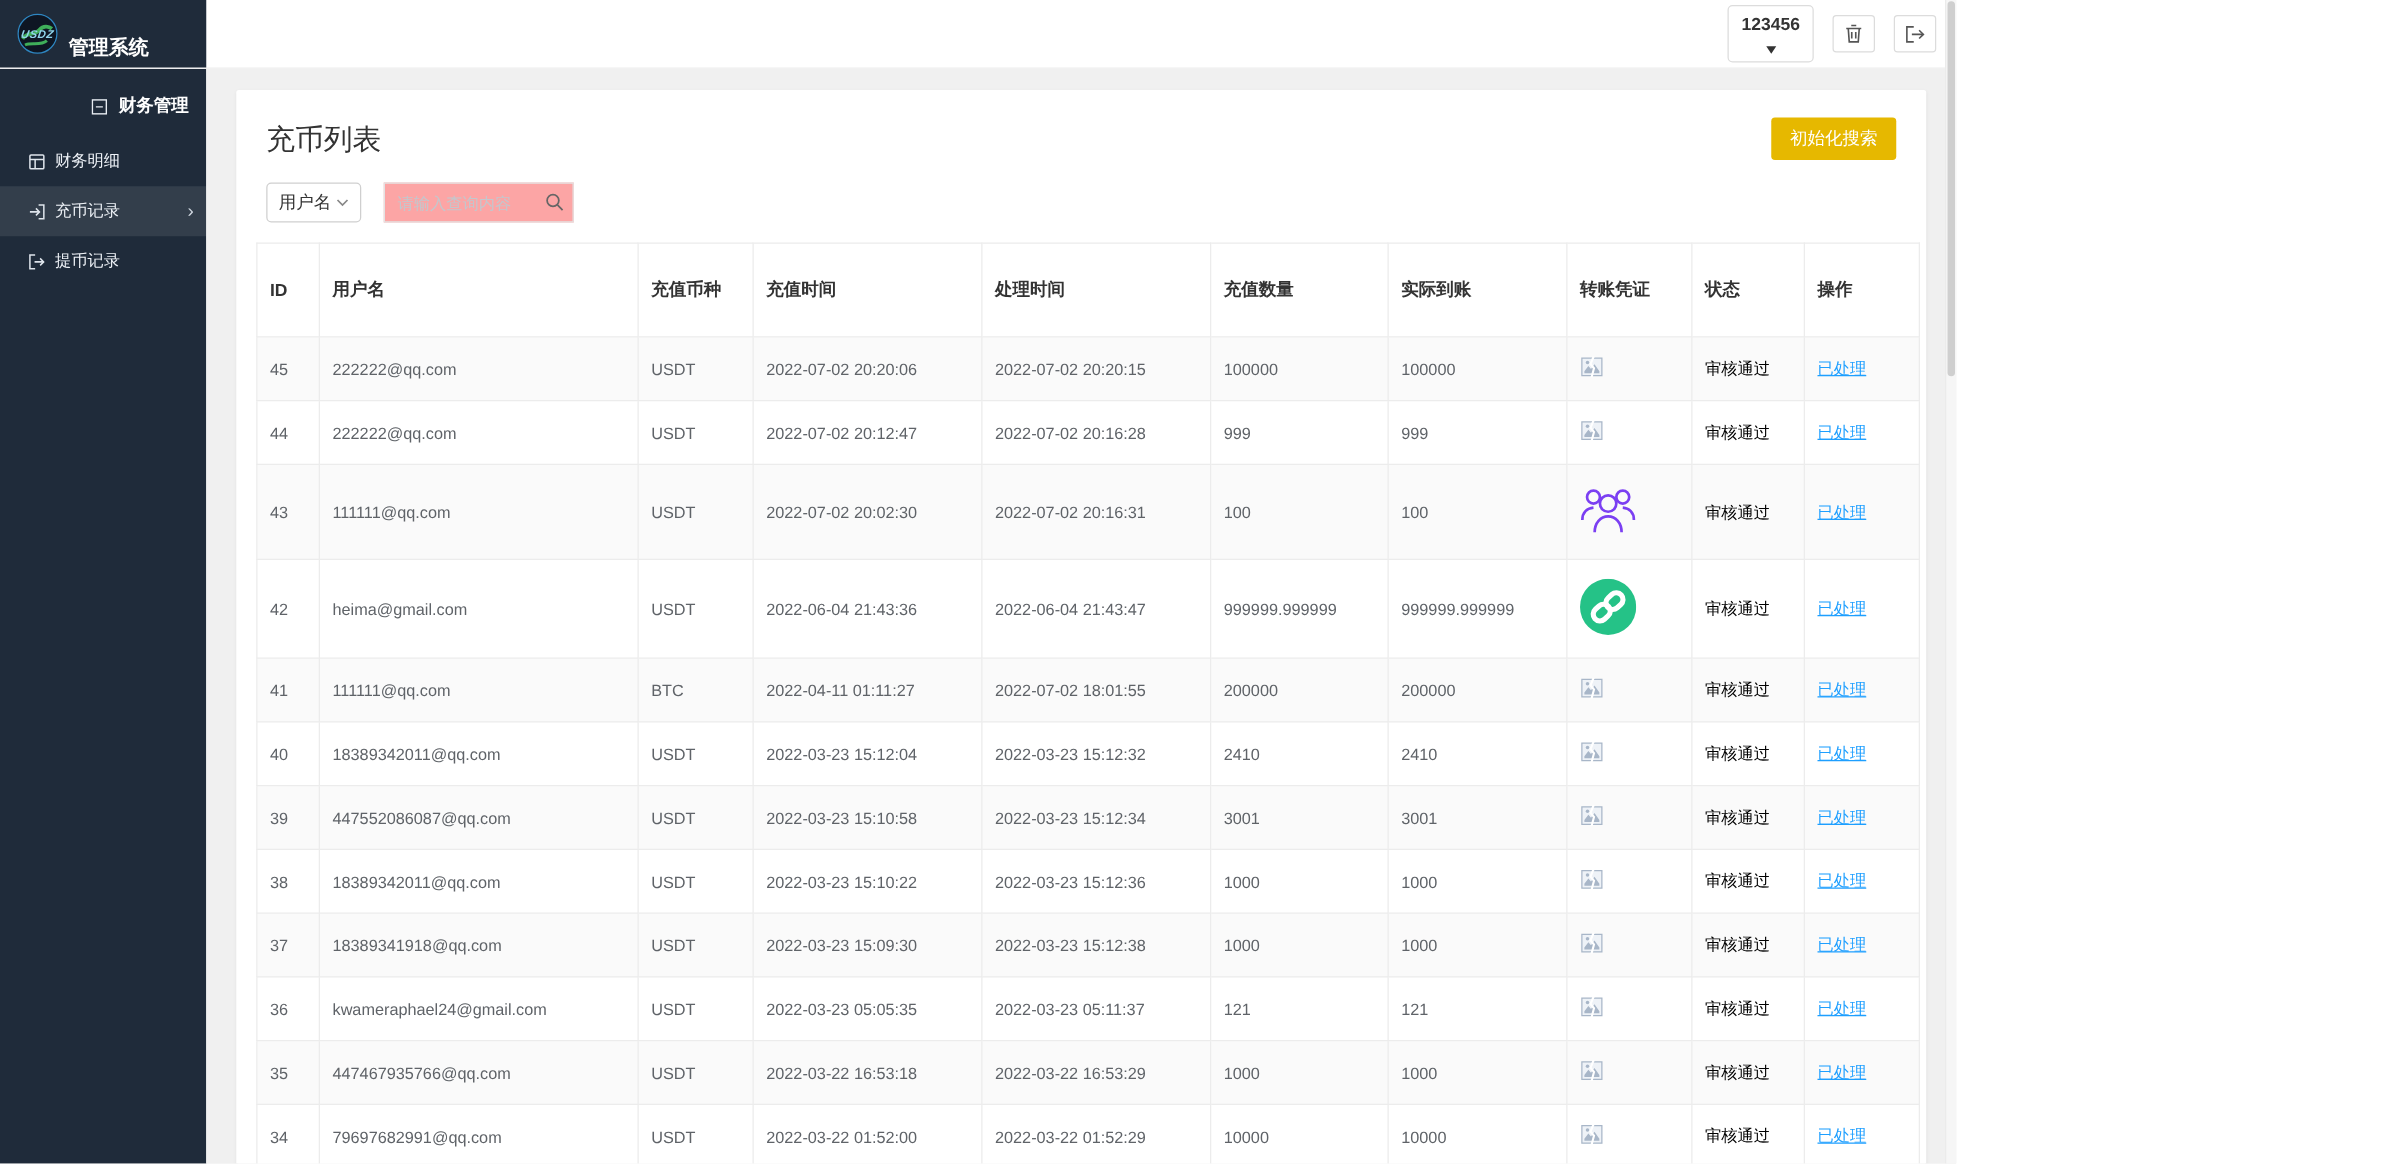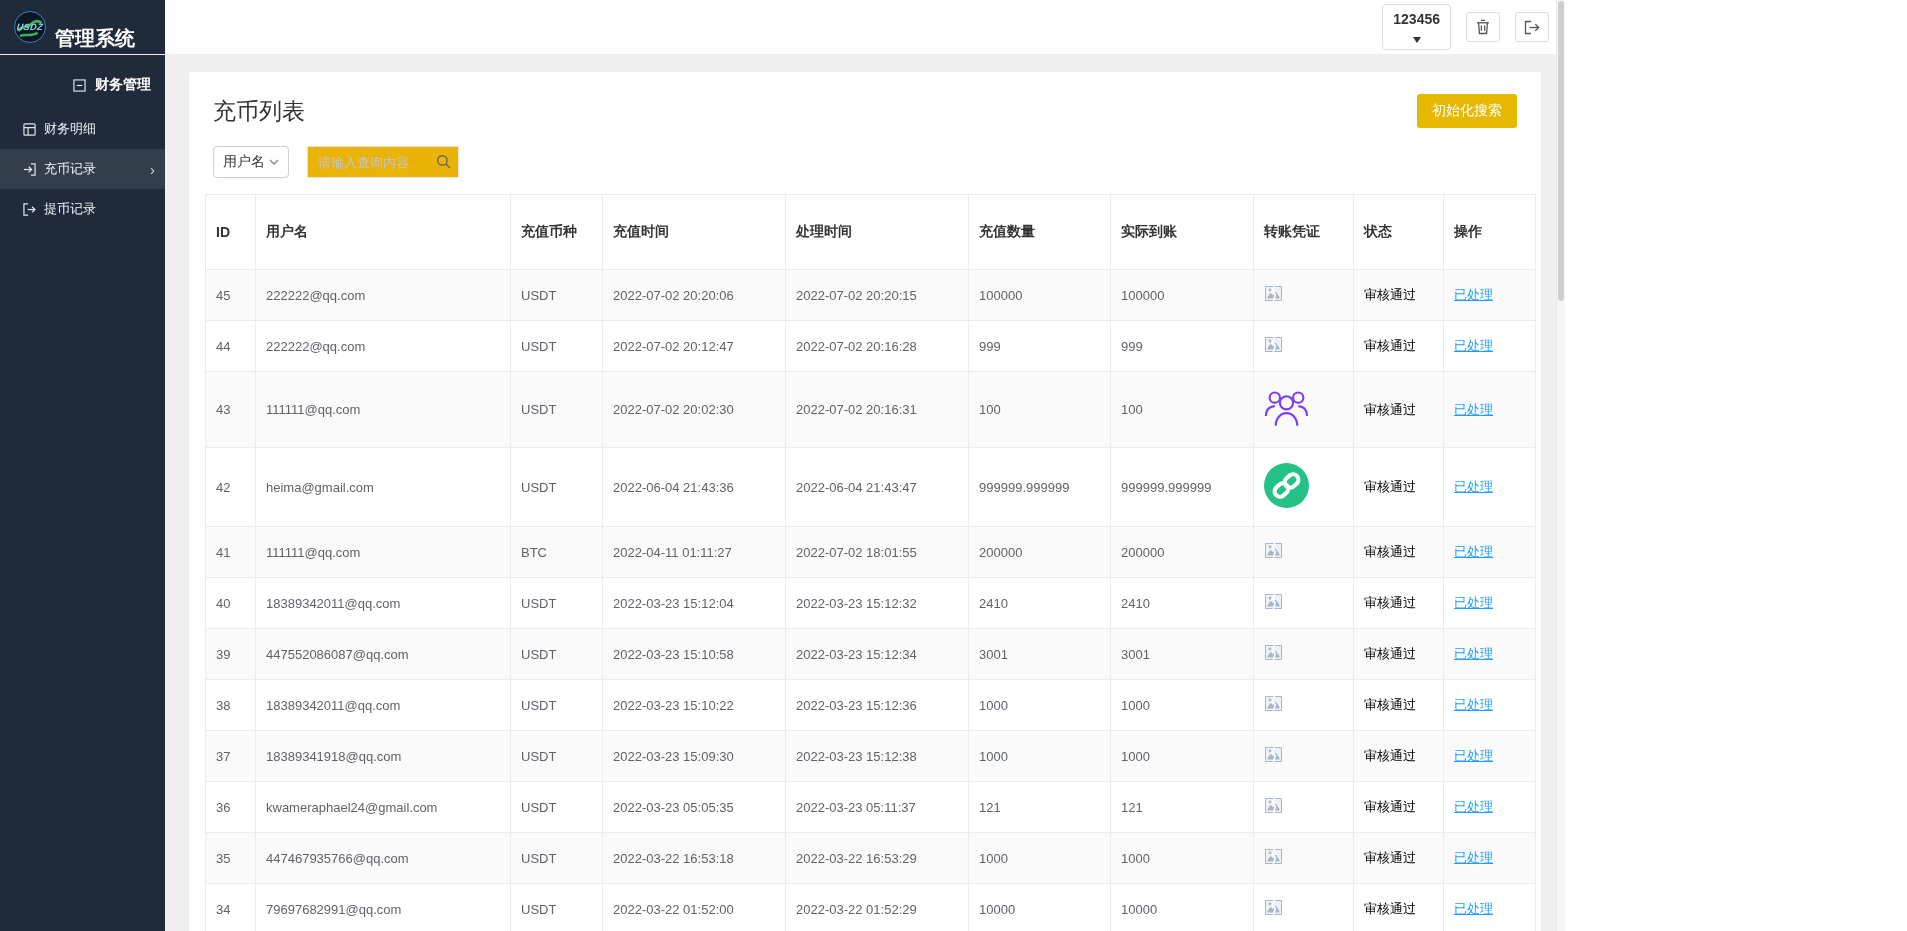--- a/index.html
+++ b/index.html
@@ -10,21 +10,21 @@
     background:#ffffff;
     font-family:"Liberation Sans","DejaVu Sans",sans-serif;
   }
   .viewport { position:relative; width:1565px; height:931px; background:#f0f0f0; overflow:hidden; }
 
   
   .topbar { position:absolute; top:0; left:0; width:100%; height:55px; background:#fff; display:flex; align-items:stretch; z-index:3; border-bottom:1px solid #ededed; }
   .logo { width:165px; flex:none; background:#1f2b3a; display:flex; align-items:center; gap:8px; padding-left:13px; }
   .globe { position:relative; width:34px; height:34px; flex:none; }
   .globe-text { position:absolute; left:50%; top:50%; transform:translate(-50%,-50%) skewX(-8deg); font-size:9px; font-weight:bold; font-style:italic; color:#8fd4ea; letter-spacing:.5px; }
-  .brand-title { color:#fff; font-size:20px; font-weight:bold; white-space:nowrap;margin-top:23px; }
+  .brand-title { color:#fff; font-size:16px; font-weight:bold; white-space:nowrap;margin-top:23px; }
   .topnav { display:flex; align-items:stretch; margin-left:13px; }
   .nav-item { display:flex; align-items:center; padding:0 22px; font-size:15px; color:#333; cursor:pointer; white-space:nowrap; }
   .nav-item.active { background:#5677b9; color:#fff; }
   .top-right { margin-left:auto; display:flex; align-items:center; gap:15px; padding-right:16px; }
   .user-select { display:flex; align-items:center; gap:10px; border:1px solid #dcdcdc; border-radius:4px; padding:6px 10px; font-size:14px; font-weight:600; color:#333; cursor:pointer; background:#fff;flex-direction:column; }
   .caret-down { width:0; height:0; border-left:4.5px solid transparent; border-right:4.5px solid transparent; border-top:6px solid #333; }
   .icon-btn { width:34px; height:30px; border:1px solid #dcdcdc; border-radius:3px; background:#fff; display:flex; align-items:center; justify-content:center; cursor:pointer; padding:0; }
 
   
   .layout { position:absolute; top:55px; left:0; width:100%; height:876px; display:flex; }
@@ -37,21 +37,21 @@
 
   .content { flex:1; background:#f0f0f0; padding:17px 24px 0; overflow:hidden; }
   .card { background:#fff; border-radius:2px; box-shadow:0 1px 3px rgba(0,0,0,.06); padding:16px; min-height:100%; }
   .card-head { display:flex; justify-content:space-between; align-items:center; padding:6px 8px 16px; }
   .card-title { margin:0; font-size:23px; font-weight:400; color:#333; }
   .btn-warm { background:#e6b800; color:#fff; border:none; border-radius:3px; padding:8px 15px; font-size:14px; cursor:pointer; white-space:nowrap;margin-left:20px; }
 
   .filters { display:flex; align-items:center; gap:18px; margin:2px 8px 16px; }
   .select { display:flex; align-items:center; justify-content:space-between; width:76px; height:32px; border:1px solid #cfcfcf; border-radius:4px; padding:0 9px; font-size:14px; color:#333; cursor:pointer; background:#fff; }
   .search-box { position:relative; }
-  .search-input { width:152px; height:32px; border:1px solid #e3e3e3; border-radius:0; padding:0 42px 0 10px; font-size:13px; color:#333; outline:none; background:#eab308; }
+  .search-input { width:152px; height:32px; border:1px solid #e3e3e3; border-radius:0; padding:0 42px 0 10px; font-size:13px; color:#333; outline:none; background:#fca5a5; }
   .search-input::placeholder { color:#c3c7cd; }
   .search-icon { position:absolute; right:8px; top:8px; cursor:pointer; display:inline-flex; }
 
   
   table { width:100%; border-collapse:collapse; table-layout:fixed; }
   th { font-size:14px; color:#333; font-weight:bold; text-align:left; padding:28px 10px; border:1px solid #ececec; background:#fff; }
   td { font-size:13px; color:#5f6368; padding:15px 10px; border:1px solid #ececec; word-break:break-all; vertical-align:middle; }
   tbody tr:nth-child(odd) td { background:#fafafa; }
   tbody tr:nth-child(even) td { background:#fff; }
   .status { color:#000000; }

